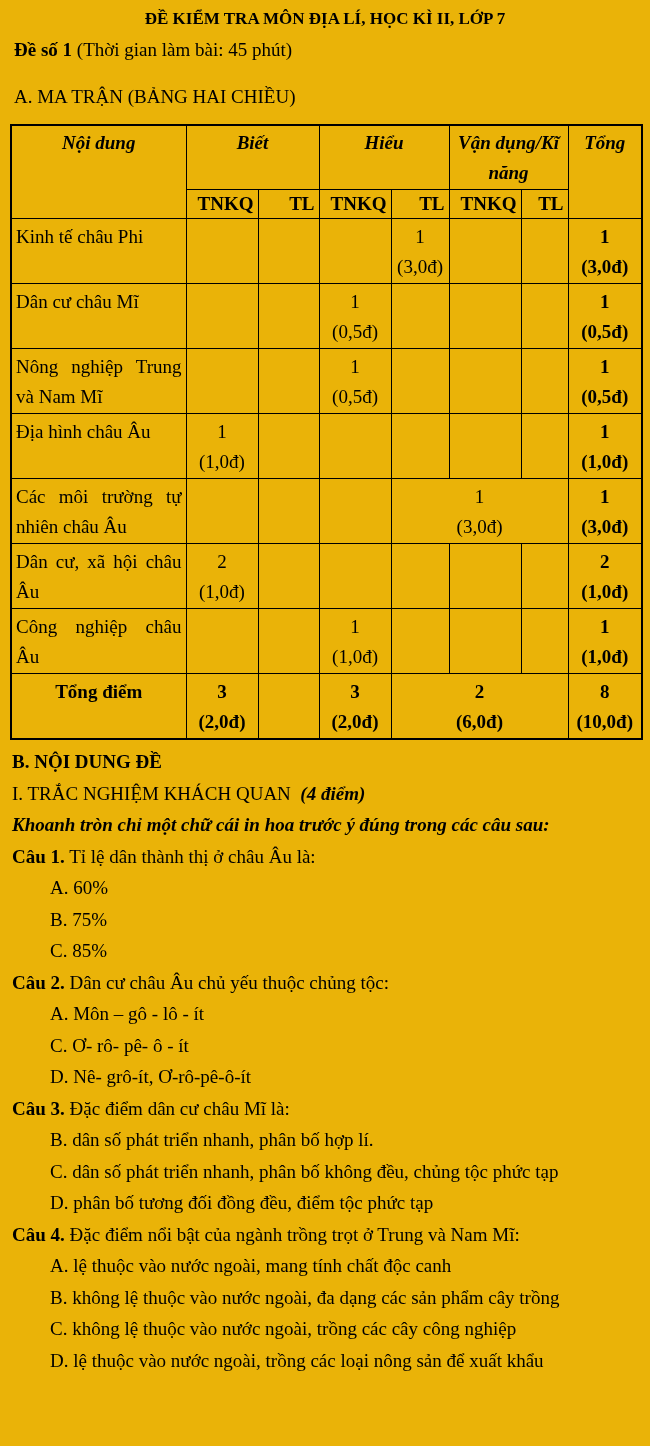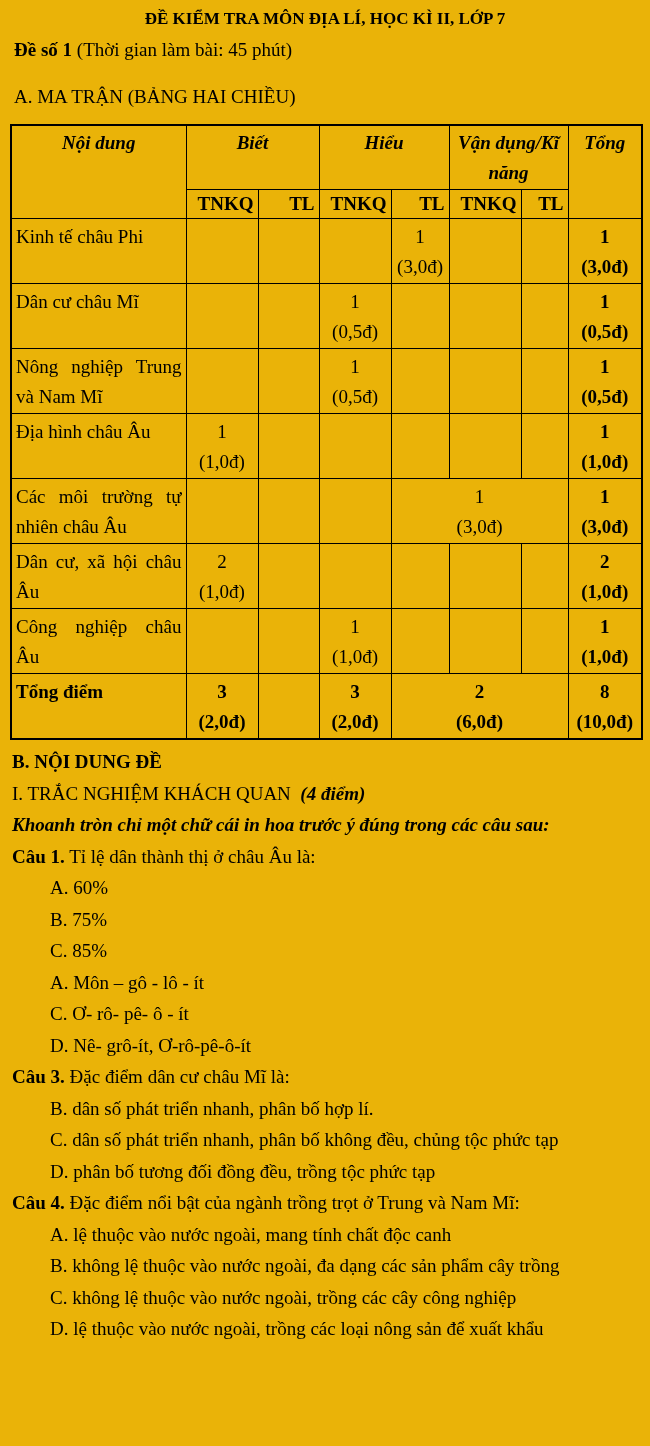--- a/index.html
+++ b/index.html
@@ -69,21 +69,21 @@
   td.val {
     text-align: center;
     white-space: pre-line;
   }
   td.tot {
     font-weight: bold;
     text-align: center;
     white-space: pre-line;
   }
   tr.total-row td { font-weight: bold; }
-  tr.total-row td.lbl { }
+  tr.total-row td.lbl { text-align: center; }
   .qsection { margin: 6px 0 0 0; }
   .qsection p {
     margin: 0;
     padding: 0 6px 0 12px;
     font-size: 19px;
     line-height: 31.5px;
     white-space: pre-wrap;
   }
   .qsection p.opt { padding-left: 50px; }
   .b-head { font-weight: bold; }
@@ -236,28 +236,29 @@
   <div class="qsection">
     <p class="b-head">B. NỘI DUNG ĐỀ</p>
     <p><span>I. TRẮC NGHIỆM KHÁCH QUAN </span><span class="bi"> (4 điểm)</span></p>
     <p class="bi">Khoanh tròn chỉ một chữ cái in hoa trước ý đúng trong các câu sau:</p>
 
     <p class="q"><span class="qnum">Câu 1.</span><span> Tỉ lệ dân thành thị ở châu Âu là:</span></p>
     <p class="opt">A. 60%</p>
     <p class="opt">B. 75%</p>
     <p class="opt">C. 85%</p>
 
+    <p class="q"><span class="qnum">Câu 2.</span><span> Dân cư châu Âu chủ yếu thuộc chủng tộc:</span></p>
     <p class="opt">A. Môn – gô - lô - ít</p>
     <p class="opt">C. Ơ- rô- pê- ô - ít</p>
     <p class="opt">D. Nê- grô-ít, Ơ-rô-pê-ô-ít</p>
 
     <p class="q"><span class="qnum">Câu 3.</span><span> Đặc điểm dân cư châu Mĩ là:</span></p>
     <p class="opt">B. dân số phát triển nhanh, phân bố hợp lí.</p>
     <p class="opt">C. dân số phát triển nhanh, phân bố không đều, chủng tộc phức tạp</p>
-    <p class="opt">D. phân bố tương đối đồng đều, trồng tộc phức tạp</p>
+    <p class="opt">D. phân bố tương đối đồng đều, điểm tộc phức tạp</p>
 
     <p class="q"><span class="qnum">Câu 4.</span><span> Đặc điểm nổi bật của ngành trồng trọt ở Trung và Nam Mĩ:</span></p>
     <p class="opt">A. lệ thuộc vào nước ngoài, mang tính chất độc canh</p>
     <p class="opt">B. không lệ thuộc vào nước ngoài, đa dạng các sản phẩm cây trồng</p>
     <p class="opt">C. không lệ thuộc vào nước ngoài, trồng các cây công nghiệp</p>
     <p class="opt">D. lệ thuộc vào nước ngoài, trồng các loại nông sản để xuất khẩu</p>
   </div>
 
 </div>
 

